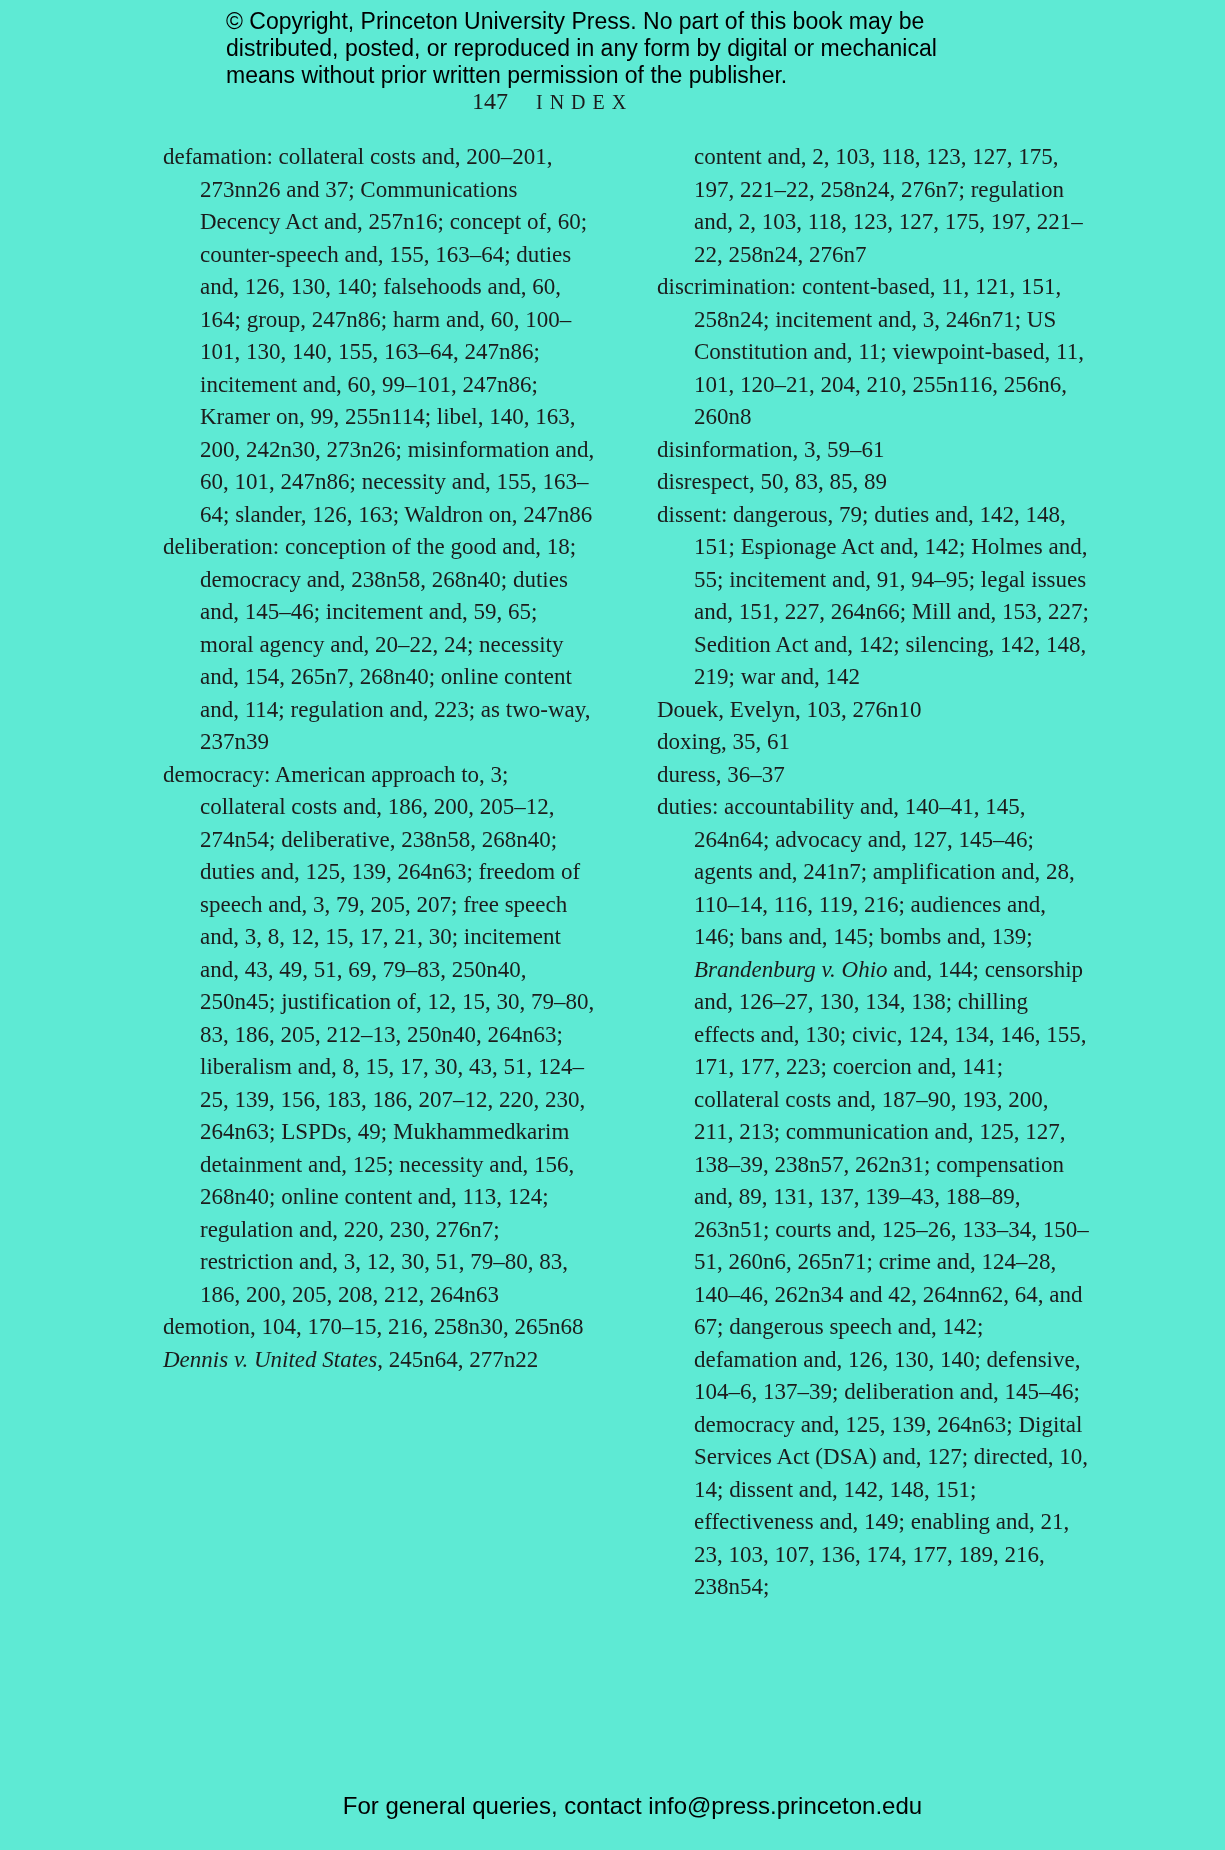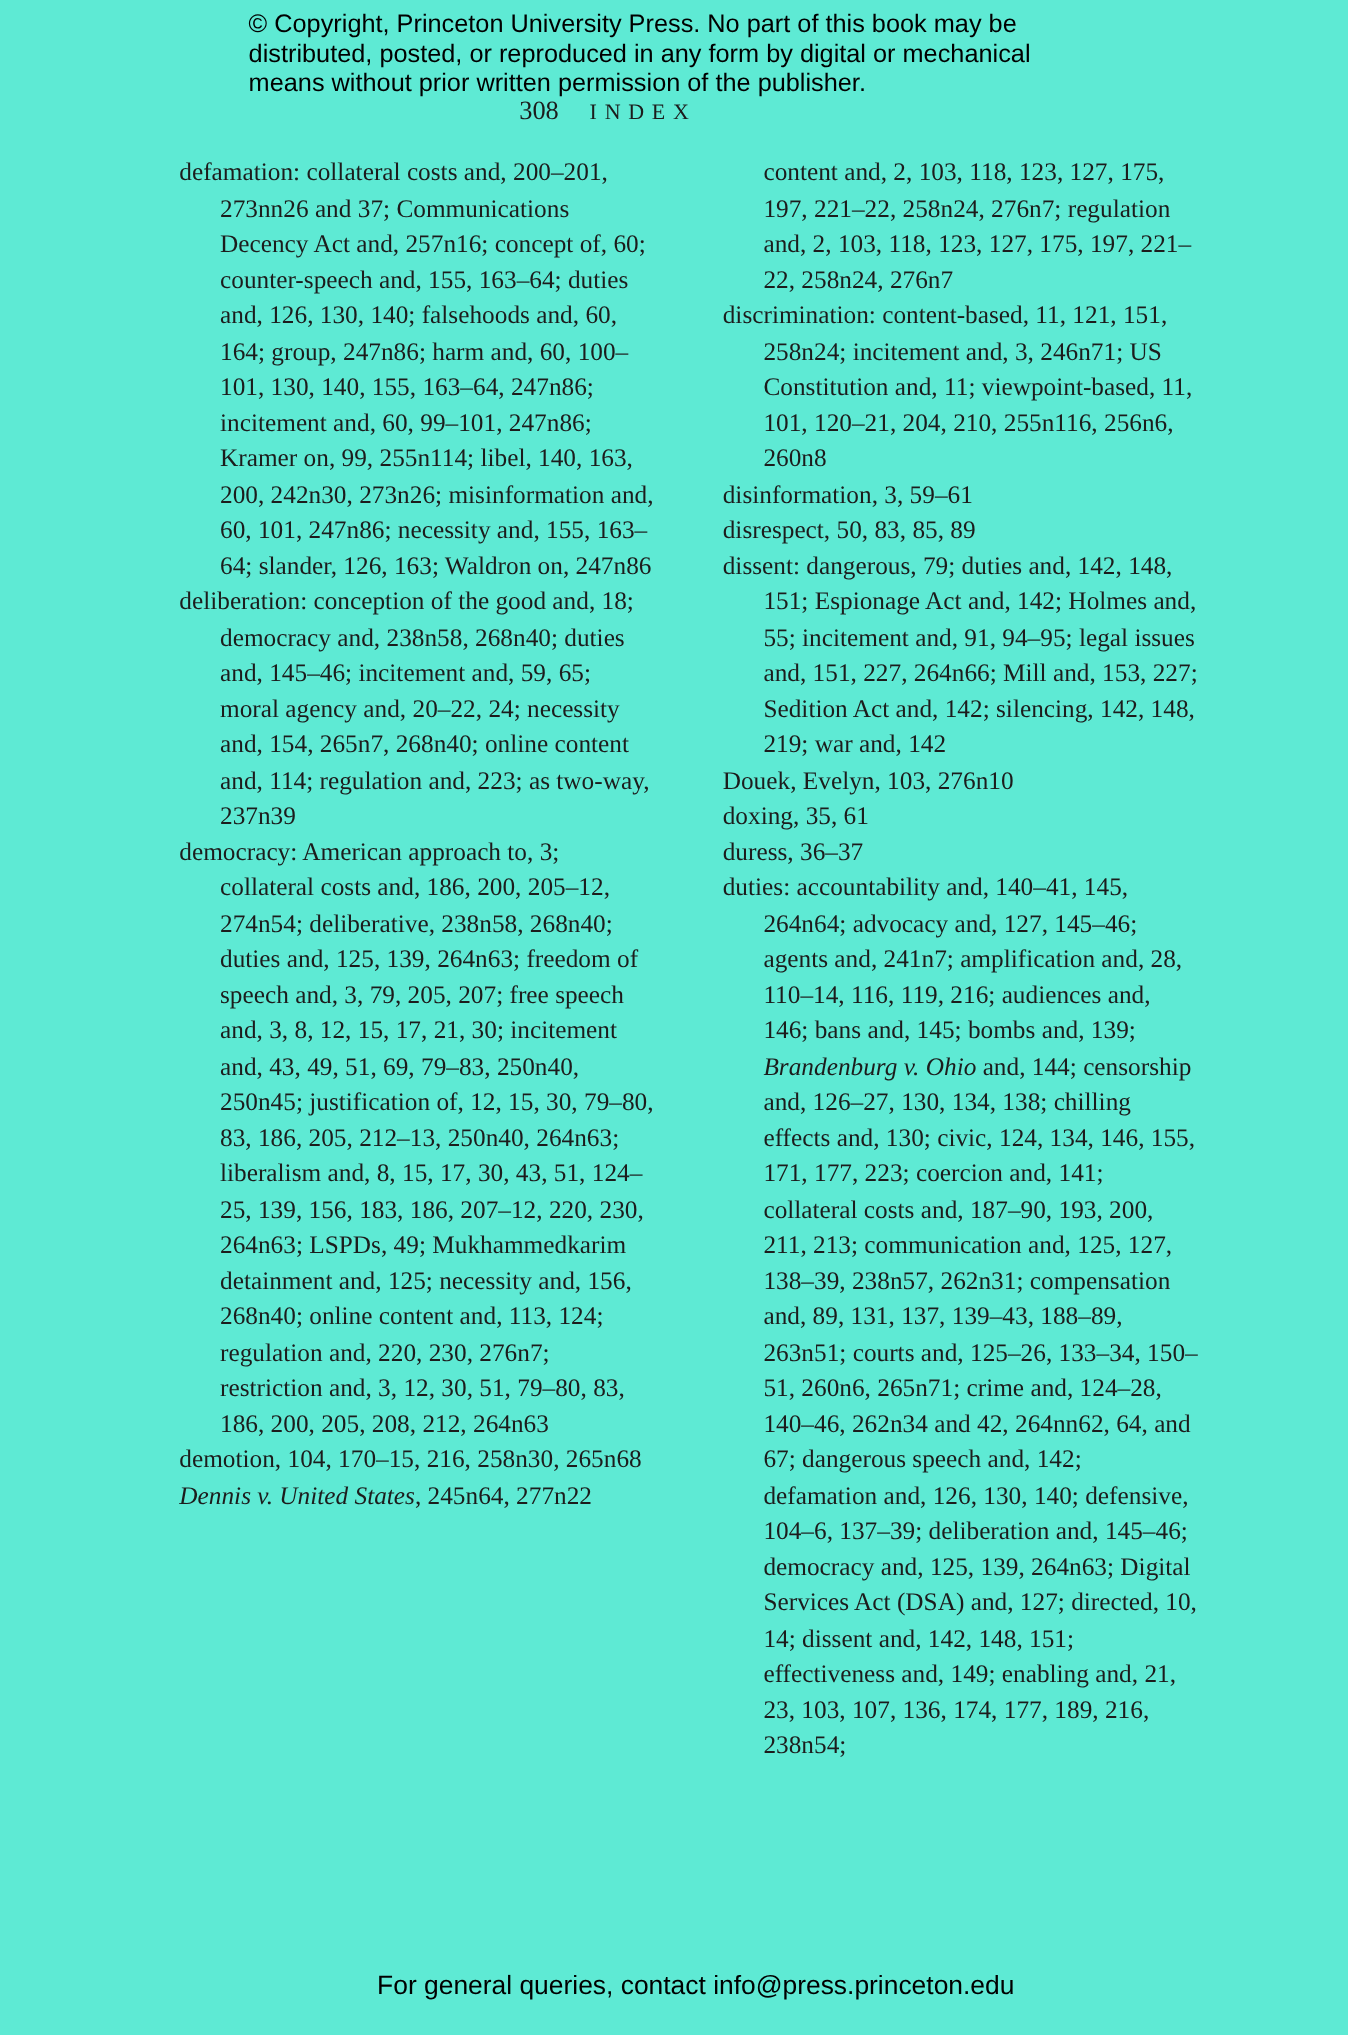--- a/index.html
+++ b/index.html
@@ -82,21 +82,21 @@
 </head>
 <body>
 
 <div class="page">
 
   <div class="copyright">© Copyright, Princeton University Press. No part of this book may be
 distributed, posted, or reproduced in any form by digital or mechanical
 means without prior written permission of the publisher.</div>
 
   <div class="page-header">
-    <span class="page-number">308</span>
+    <span class="page-number">147</span>
     <span class="header-title">INDEX</span>
   </div>
 
   <div class="columns">
     <div class="col">
         <p class="entry"><span>defamation: collateral costs and, 200–201, 273nn26 and 37; Communications Decency Act and, 257n16; concept of, 60; counter-speech and, 155, 163–64; duties and, 126, 130, 140; falsehoods and, 60, 164; group, 247n86; harm and, 60, 100–101, 130, 140, 155, 163–64, 247n86; incitement and, 60, 99–101, 247n86; Kramer on, 99, 255n114; libel, 140, 163, 200, 242n30, 273n26; misinformation and, 60, 101, 247n86; necessity and, 155, 163–64; slander, 126, 163; Waldron on, 247n86</span></p>
         <p class="entry"><span>deliberation: conception of the good and, 18; democracy and, 238n58, 268n40; duties and, 145–46; incitement and, 59, 65; moral agency and, 20–22, 24; necessity and, 154, 265n7, 268n40; online content and, 114; regulation and, 223; as two-way, 237n39</span></p>
         <p class="entry"><span>democracy: American approach to, 3; collateral costs and, 186, 200, 205–12, 274n54; deliberative, 238n58, 268n40; duties and, 125, 139, 264n63; freedom of speech and, 3, 79, 205, 207; free speech and, 3, 8, 12, 15, 17, 21, 30; incitement and, 43, 49, 51, 69, 79–83, 250n40, 250n45; justification of, 12, 15, 30, 79–80, 83, 186, 205, 212–13, 250n40, 264n63; liberalism and, 8, 15, 17, 30, 43, 51, 124–25, 139, 156, 183, 186, 207–12, 220, 230, 264n63; LSPDs, 49; Mukhammedkarim detainment and, 125; necessity and, 156, 268n40; online content and, 113, 124; regulation and, 220, 230, 276n7; restriction and, 3, 12, 30, 51, 79–80, 83, 186, 200, 205, 208, 212, 264n63</span></p>
         <p class="entry"><span>demotion, 104, 170–15, 216, 258n30, 265n68</span></p>
         <p class="entry"><i>Dennis v. United States</i><span>, 245n64, 277n22</span></p>

